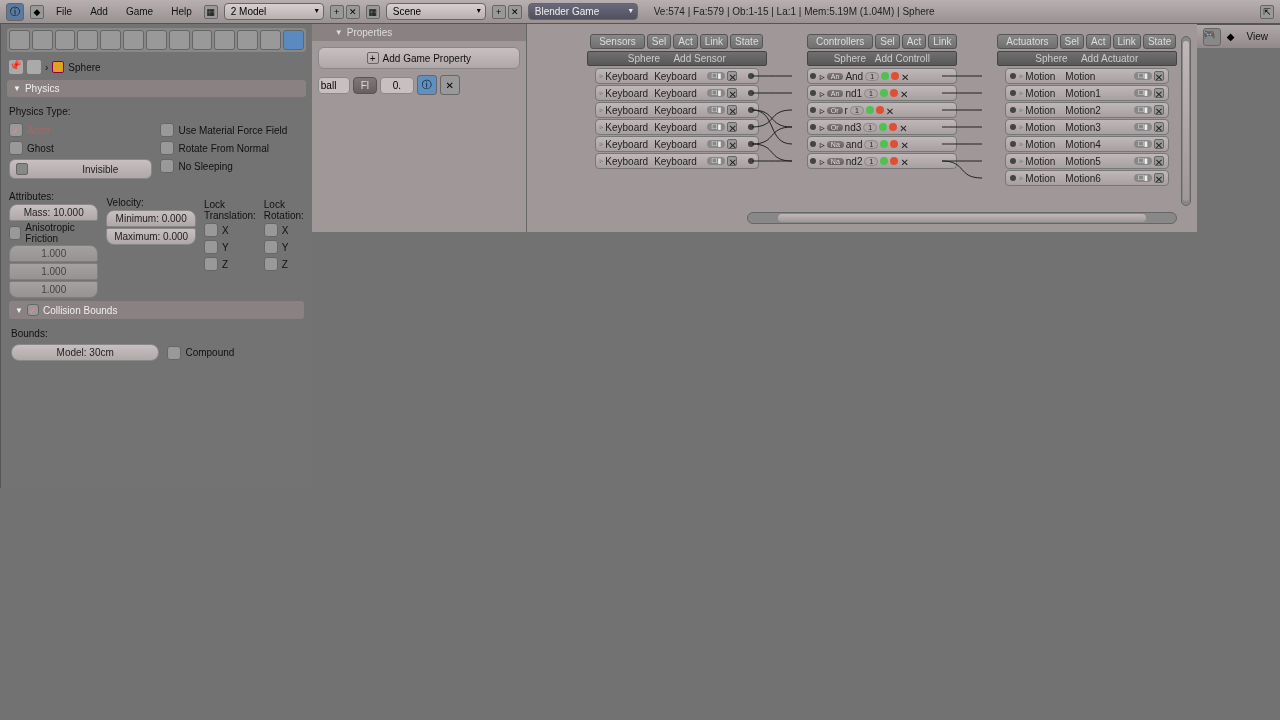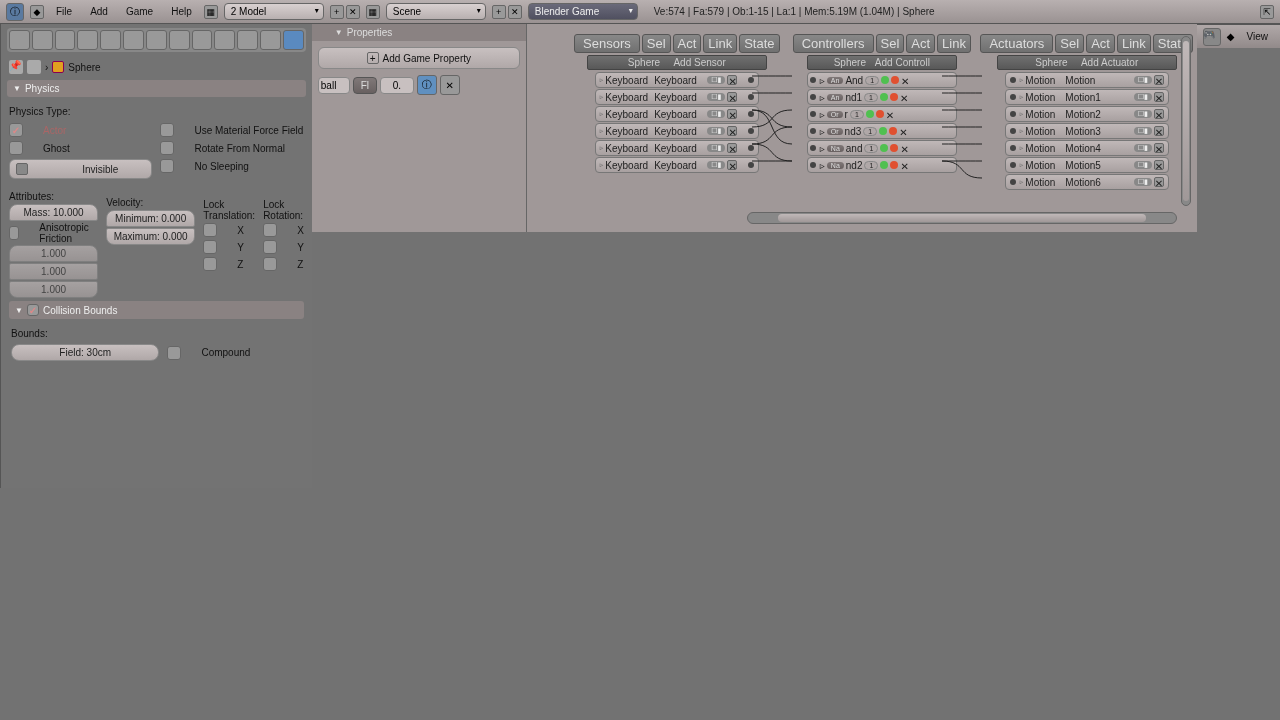--- a/index.html
+++ b/index.html
@@ -32,21 +32,21 @@
 
 .section-header { background: #8a8282; padding: 3px 6px; color: #eee; margin: 2px 0; border-radius: 3px; font-size: 11px; display: flex; align-items: center; gap: 4px; }
 .section-header::before { content: "▼"; font-size: 8px; }
 .section-body { padding: 4px 2px; }
 .form-row { display: flex; align-items: center; gap: 6px; margin: 3px 0; }
 .form-label { color: #111; min-width: 60px; }
 .select-field { flex: 1; background: linear-gradient(#6a6a7a,#505060); border: 1px solid #444; border-radius: 4px; padding: 3px 6px; color: #eee; position: relative; }
 .select-field::after { content: "◆"; position: absolute; right: 6px; font-size: 8px; }
 .checkbox { width: 14px; height: 14px; background: #999; border: 1px solid #666; border-radius: 3px; display: inline-flex; align-items: center; justify-content: center; }
 .checkbox.checked::after { content: "✓"; color: #d88; font-size: 10px; font-weight: bold; }
-.checkbox-row { display: flex; align-items: center; gap: 20px; color: #111; }
+.checkbox-row { display: flex; align-items: center; gap: 4px; color: #111; }
 .two-col { display: flex; gap: 8px; }
 .two-col > div { flex: 1; }
 .num-field { background: linear-gradient(#c8c0c0,#b0a8a8); border: 1px solid #888; border-radius: 8px; padding: 2px 6px; text-align: center; color: #222; margin: 1px 0; position: relative; }
 .num-field.first { border-radius: 8px 8px 2px 2px; }
 .num-field.mid { border-radius: 2px; }
 .num-field.last { border-radius: 2px 2px 8px 8px; }
 .btn-wide { background: linear-gradient(#c8c0c0,#b0a8a8); border: 1px solid #888; border-radius: 6px; padding: 3px 6px; text-align: center; color: #222; width: 100%; display: flex; align-items: center; }
 .btn-wide .tiny-icon { width: 12px; height: 12px; background: #888; border: 1px solid #666; border-radius: 2px; margin-right: auto; }
 .btn-wide .txt { margin: 0 auto; }
 .sub-label { color: #111; margin: 4px 0 2px; }
@@ -61,21 +61,21 @@
 .gp-row { display: flex; gap: 3px; margin-top: 6px; align-items: center; }
 .gp-row input { width: 32px; background: #c8c0c0; border: 1px solid #888; border-radius: 4px; padding: 2px; font-size: 10px; }
 .gp-row .dd-tiny { width: 24px; background: linear-gradient(#807878,#686060); border: 1px solid #555; border-radius: 4px; padding: 2px; color: #ddd; text-align: center; position: relative; }
 .gp-row .sq-btn { width: 20px; height: 20px; background: #999; border: 1px solid #666; border-radius: 3px; display: flex; align-items: center; justify-content: center; }
 
 
 .logic-editor { flex: 1; background: #a09898; position: relative; padding: 10px 20px; overflow: hidden; }
 .logic-cols { display: flex; gap: 40px; position: relative; }
 .logic-col { width: 180px; }
 .logic-col-head { display: flex; gap: 2px; margin-bottom: 2px; justify-content: center; }
-.logic-col-head .hbtn { background: linear-gradient(#888,#707070); border: 1px solid #555; border-radius: 3px; padding: 1px 4px; color: #ddd; font-size: 13px; }
+.logic-col-head .hbtn { background: linear-gradient(#888,#707070); border: 1px solid #555; border-radius: 3px; padding: 1px 4px; color: #ddd; font-size: 10px; }
 .logic-col-head .hbtn.main { padding: 1px 8px; }
 .logic-sub-head { background: linear-gradient(#707070,#585858); border: 1px solid #444; border-radius: 2px; padding: 1px 4px; color: #ccc; font-size: 8px; text-align: center; margin-bottom: 2px; position: relative; }
 .logic-brick { background: linear-gradient(#c0b8b8,#a8a0a0); border: 1px solid #777; border-radius: 4px; padding: 1px 4px; margin: 1px 8px; display: flex; align-items: center; gap: 2px; font-size: 8px; color: #222; height: 16px; }
 .logic-brick .tri { color: #666; font-size: 7px; }
 .logic-brick .pill { background: #888; border-radius: 6px; padding: 0 4px; color: #eee; font-size: 7px; }
 .logic-brick .mini { width: 10px; height: 10px; background: #999; border: 1px solid #666; border-radius: 2px; }
 .logic-brick .knob { width: 6px; height: 6px; background: #444; border-radius: 50%; margin-left: auto; }
 .ctrl-brick { background: linear-gradient(#c0b8b8,#a8a0a0); border: 1px solid #777; border-radius: 4px; padding: 1px 2px; margin: 1px 0; display: flex; align-items: center; gap: 2px; font-size: 7px; color: #222; height: 16px; }
 .ctrl-brick .pill { background: linear-gradient(#807878,#686060); border-radius: 4px; padding: 0 4px; color: #ddd; font-size: 7px; }
 .ctrl-brick .num-pill { background: #b0a8a8; border: 1px solid #888; border-radius: 6px; padding: 0 4px; font-size: 7px; }
@@ -264,21 +264,21 @@
 
     <div class="section-header">
           <span class="checkbox checked" style="width:12px;height:12px"></span>
           <span>Collision Bounds</span>
         </div>
     <div class="section-body">
       <div class="form-row">
         <span class="form-label">Bounds:</span>
       </div>
       <div class="two-col" style="margin-top:4px">
-        <div class="num-field">Field: 30cm</div>
+        <div class="num-field">Model: 30cm</div>
         <div class="checkbox-row">
               <span class="checkbox"></span>
               <span>Compound</span>
             </div>
       </div>
     </div>
   </div>
 </div>
 
 <div class="bottom-area">

